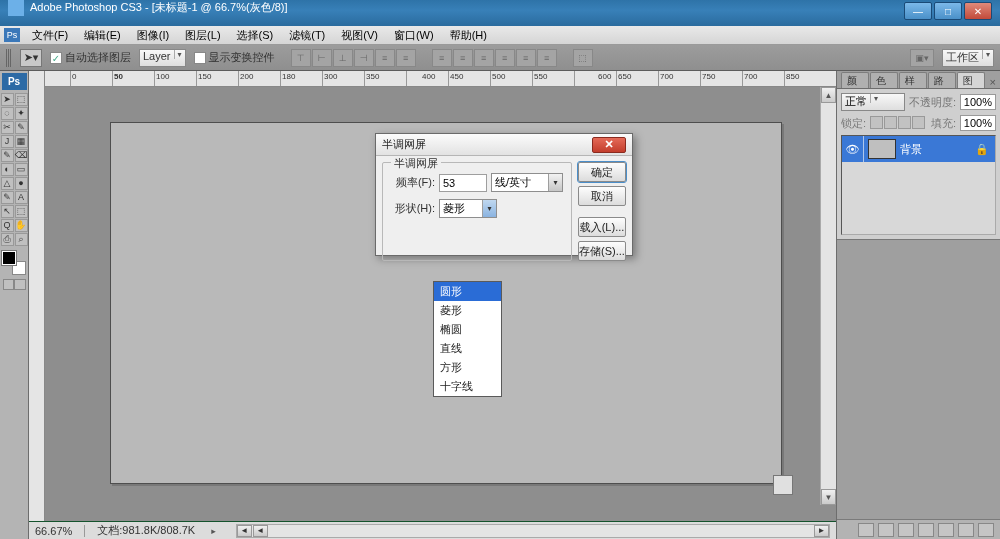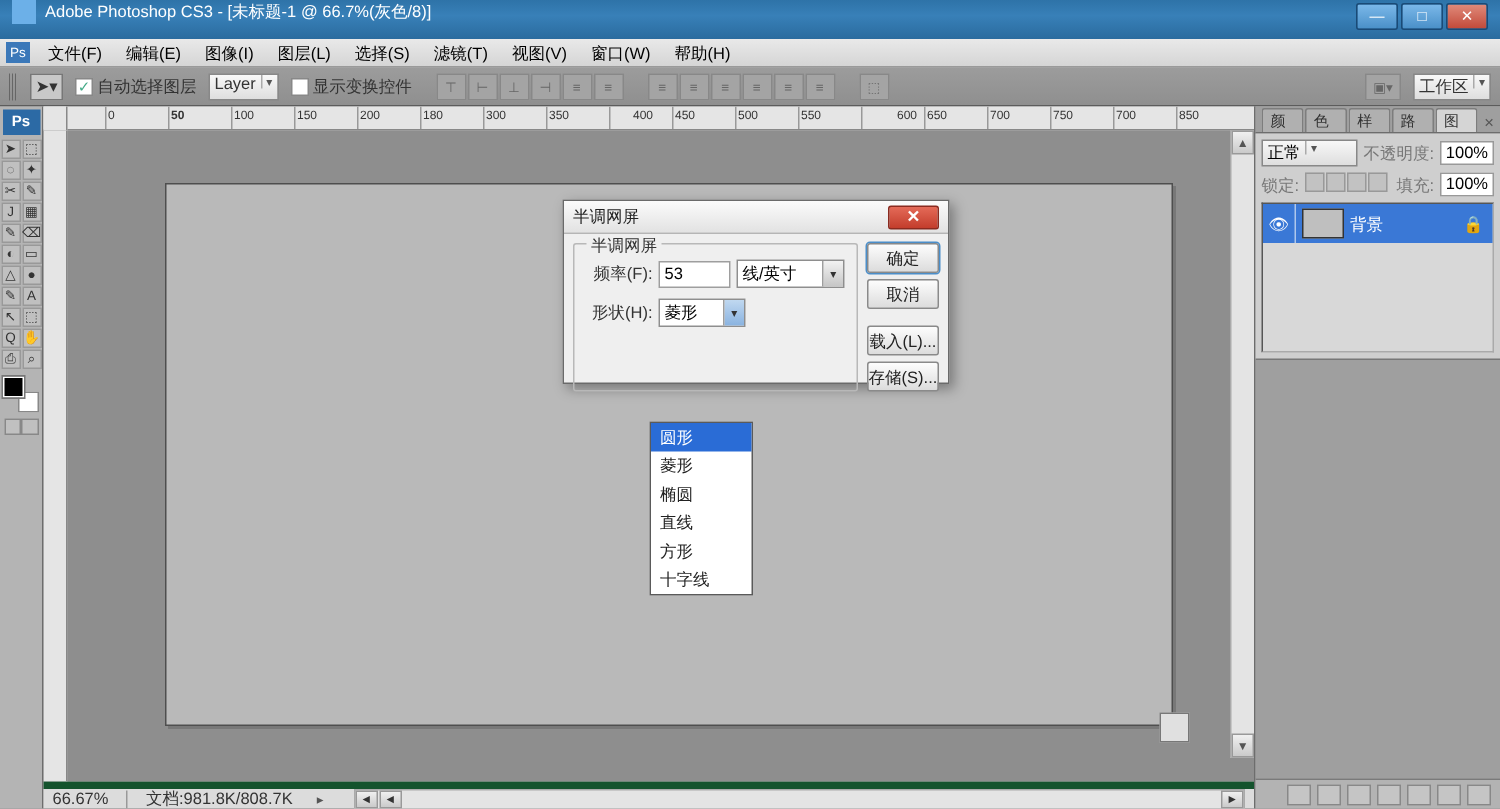--- a/index.html
+++ b/index.html
@@ -48,21 +48,21 @@
 .workbody{flex:1;display:flex;overflow:hidden;}
 .ruler-v{width:16px;background:#e5e5e5;border-right:1px solid #888;position:relative;}
 .canvaswrap{flex:1;position:relative;background:#8e8e8e;}
 .canvas{position:absolute;left:65px;top:35px;width:672px;height:362px;background:#b9b9b9;border:1px solid #4e4e4e;box-shadow:2px 2px 0 rgba(0,0,0,.15);}
 .canvas .handle{position:absolute;right:-12px;bottom:-12px;width:20px;height:20px;background:#e0e0e0;border:1px solid #777;}
 .scrollbar-v{position:absolute;right:0;top:0;bottom:16px;width:16px;background:#e4e4e4;border-left:1px solid #aaa;}
 .scrollbar-v .btn{height:16px;border:1px solid #999;background:linear-gradient(#f0f0f0,#cacaca);position:absolute;left:0;right:0;display:flex;align-items:center;justify-content:center;font-size:8px;color:#555;}
 .scrollbar-v .btn.bot{bottom:0;}
 
 
-.statusbar{height:18px;background:#dcdcdc;border-top:5px solid #14532d;display:flex;align-items:center;padding:0 6px;gap:12px;color:#333;}
+.statusbar{height:18px;background:#dcdcdc;border-top:1px solid #14532d;display:flex;align-items:center;padding:0 6px;gap:12px;color:#333;}
 .statusbar .sep{height:12px;width:1px;background:#999;}
 .statusbar .hscroll{flex:1;height:14px;background:#e4e4e4;border:1px solid #aaa;margin-left:8px;position:relative;}
 .statusbar .hscroll .sb{position:absolute;top:0;bottom:0;width:15px;background:linear-gradient(#f0f0f0,#cacaca);border:1px solid #999;display:flex;align-items:center;justify-content:center;font-size:8px;}
 
 
 .panels{width:164px;background:#9f9f9f;border-left:1px solid #6d6d6d;display:flex;flex-direction:column;}
 .ptabs{height:18px;background:#9f9f9f;display:flex;align-items:flex-end;gap:1px;padding-left:4px;border-bottom:1px solid #6d6d6d;}
 .ptab{height:16px;padding:1px 5px;background:#b0b0b0;border:1px solid #7d7d7d;border-bottom:none;border-radius:2px 2px 0 0;font-size:10px;color:#333;}
 .ptab.active{background:#d5d5d5;}
 .ptabs .x{margin-left:auto;padding:0 4px;color:#555;}

